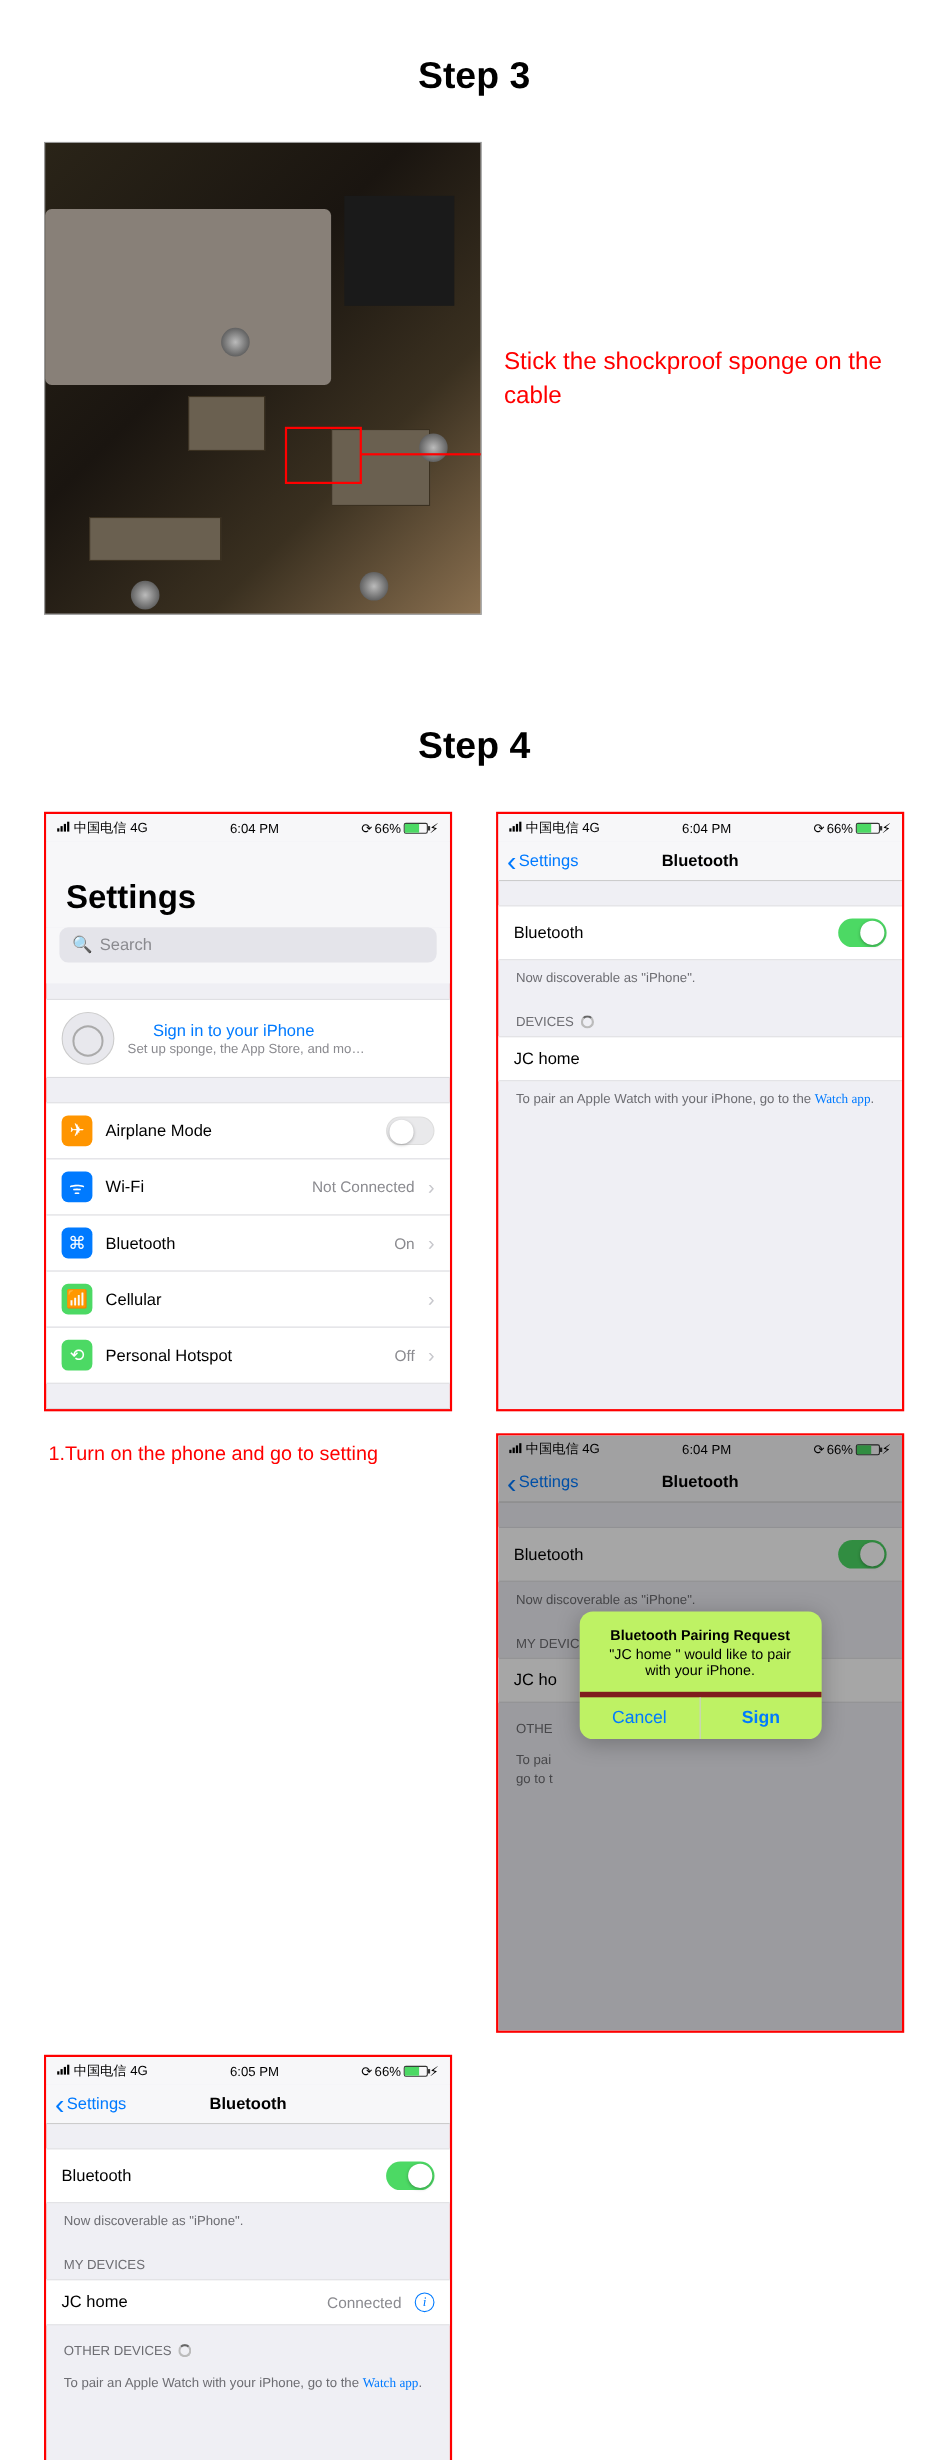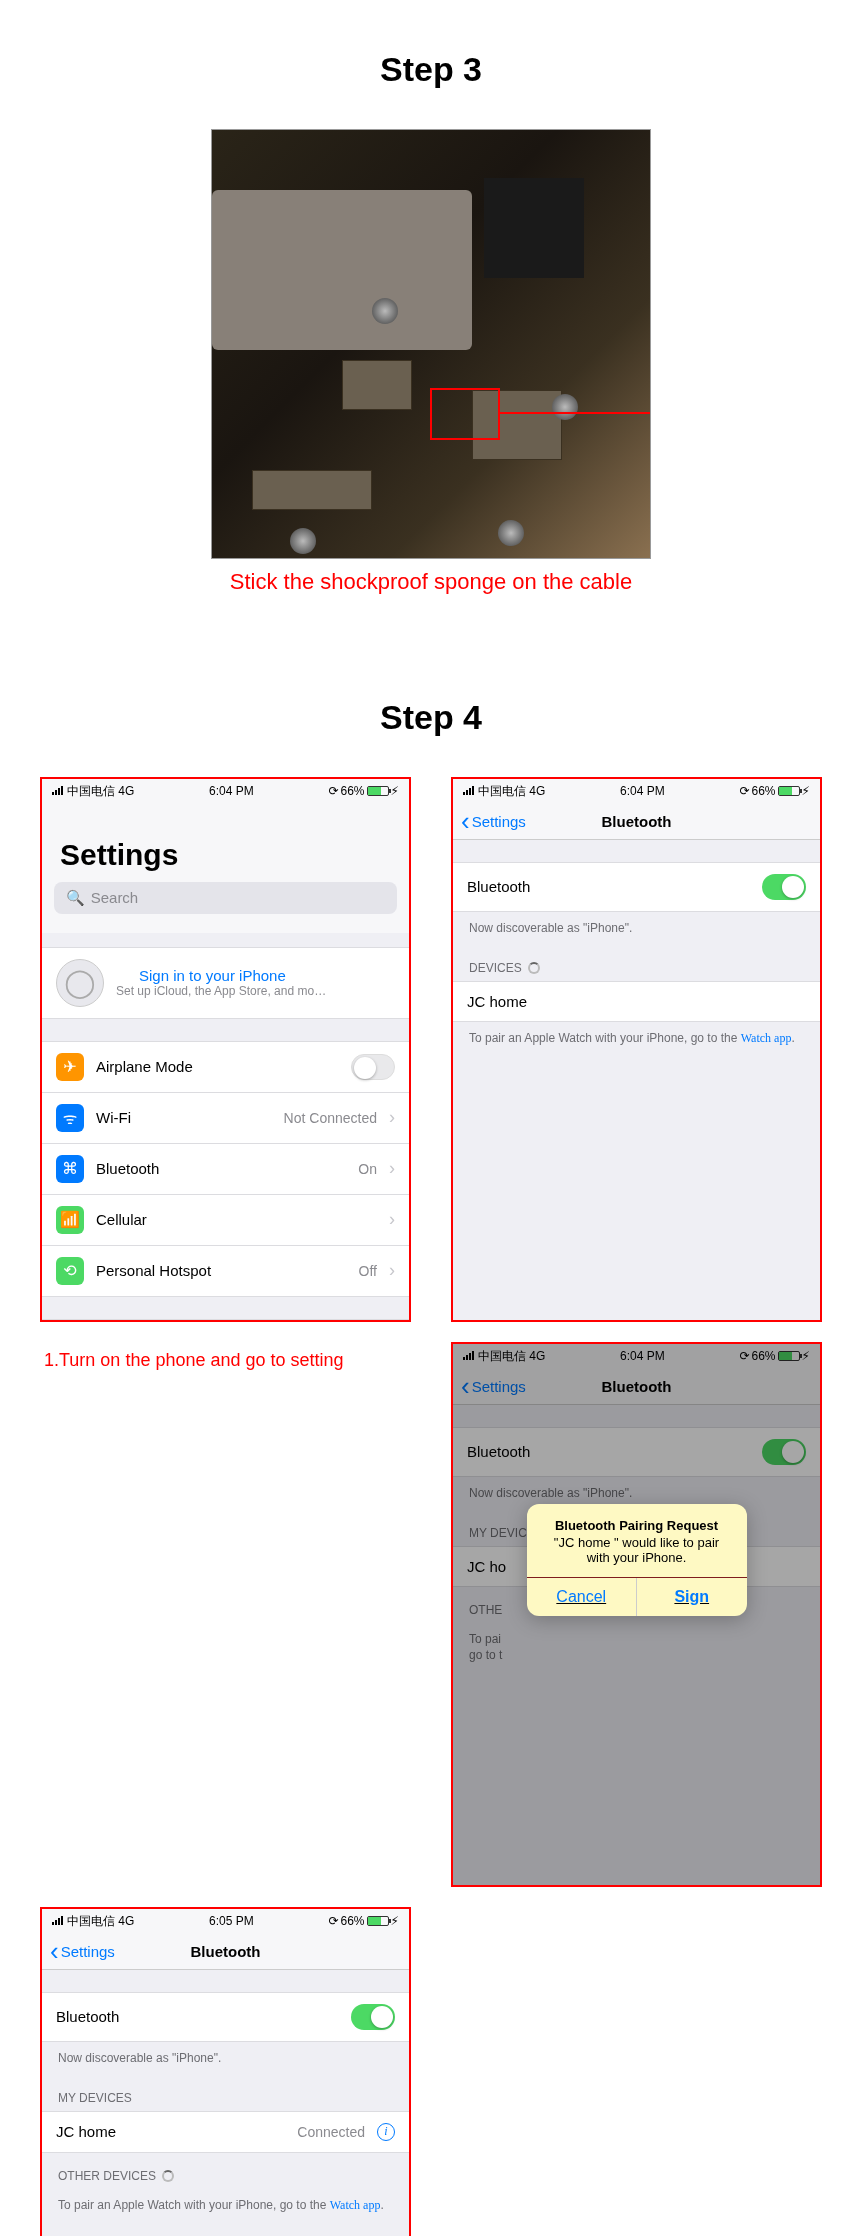--- a/index.html
+++ b/index.html
@@ -1,19 +1,19 @@
 <!DOCTYPE html>
 <html><head>
 <meta charset="utf-8">
 <style>
   * { box-sizing: border-box; margin: 0; padding: 0; }
   body { font-family: -apple-system, "Helvetica Neue", Arial, sans-serif; background: #fff; width: 862px; }
   .page { padding: 30px 40px 60px; }
   .step-title { font-size: 34px; font-weight: 700; text-align: center; margin: 20px 0 40px; }
-  .step3-row { display: flex; align-items: center; gap: 8px; margin-bottom: 100px; flex-direction: column; }
+  .step3-row { display: flex; align-items: center; gap: 20px; margin-bottom: 100px; }
   .photo-box { width: 440px; height: 430px; background: linear-gradient(135deg,#2a2418 0%, #1a1510 40%, #3a3020 70%, #8a7050 100%); border: 1px solid #999; position: relative; overflow: hidden; }
   .connector { position: absolute; background: #6a6050; border: 1px solid #3a3020; }
   .chip { position: absolute; background: #1a1a1a; }
   .shield { position: absolute; background: #888078; }
   .screw { position: absolute; width: 26px; height: 26px; border-radius: 50%; background: radial-gradient(circle,#bbb 0%,#555 80%); }
   .redframe { position: absolute; border: 2px solid #f00; }
   .leadline { position: absolute; height: 2px; background: #f00; }
   .annot { color: #f00; font-size: 22px; line-height: 1.4; }
   .step4-grid { display: grid; grid-template-columns: 1fr 1fr; gap: 20px 40px; }
   .phone { border: 2px solid #f00; background: #efeff4; height: 545px; position: relative; font-size: 15px; color: #000; overflow: hidden; }
@@ -40,24 +40,24 @@
   .signin-line2 { color: #8a8a8f; font-size: 12px; }
   .toggle { width: 44px; height: 26px; border-radius: 13px; position: relative; }
   .toggle.on { background: #4cd964; }
   .toggle.off { background: #e9e9eb; border: 1px solid #ddd; }
   .toggle .knob { position: absolute; width: 22px; height: 22px; background: #fff; border-radius: 50%; top: 2px; box-shadow: 0 1px 3px rgba(0,0,0,0.3); }
   .toggle.on .knob { right: 2px; }
   .toggle.off .knob { left: 2px; }
   .footnote { padding: 8px 16px; font-size: 12px; color: #6d6d72; line-height: 1.4; }
   .footnote .link { color: #007aff; font-family: Liberation Serif, serif; }
   .dim { position: absolute; inset: 0; background: rgba(0,0,0,0.35); }
-  .alert { position: absolute; left: 50%; transform: translateX(-50%); top: 160px; width: 220px; background: #fef9c3; border-radius: 12px; overflow: hidden; box-shadow: 0 4px 20px rgba(0,0,0,0.25); text-align: center; }
+  .alert { position: absolute; left: 50%; transform: translateX(-50%); top: 160px; width: 220px; background: #bef264; border-radius: 12px; overflow: hidden; box-shadow: 0 4px 20px rgba(0,0,0,0.25); text-align: center; }
   .alert-body { padding: 14px 14px 12px; font-size: 13px; }
   .alert-title { font-weight: 600; margin-bottom: 2px; }
-  .alert-btns { display: flex; border-top: 1px solid #7f1d1d; text-decoration: underline; }
+  .alert-btns { display: flex; border-top: 5px solid #7f1d1d; }
   .alert-btn { flex: 1; padding: 10px 0; color: #007aff; font-size: 16px; }
   .alert-btn + .alert-btn { border-left: 1px solid #ccc; font-weight: 600; }
   .caption { color: #f00; font-size: 18px; line-height: 1.35; padding: 6px 4px 24px; }
   .caption.wide { grid-column: 1 / -1; }
   .spinner { width: 12px; height: 12px; border: 2px solid #bbb; border-top-color: #666; border-radius: 50%; display: inline-block; }
   .sig { display: inline-flex; align-items: flex-end; gap: 1px; margin-right: 4px; }
   .sig span { width: 2px; background: #000; }
 </style>
 </head>
 <body>
@@ -109,21 +109,21 @@
         <div class="search">
           <span>🔍</span>
           <span>Search</span>
         </div>
       </div>
       <div style="height:14px"></div>
       <div class="row last">
         <div class="avatar">◯</div>
         <div style="flex:1">
           <div class="signin-line1">Sign in to your iPhone</div>
-          <div class="signin-line2">Set up iCloud, the App Store, and mo…</div>
+          <div class="signin-line2">Set up sponge, the App Store, and mo…</div>
         </div>
       </div>
       <div style="height:22px"></div>
       <div class="row">
         <div class="ico" style="background:#ff9500">✈</div>
         <div class="label">Airplane Mode</div>
         <div class="toggle off">
             <div class="knob"></div>
           </div>
       </div>

